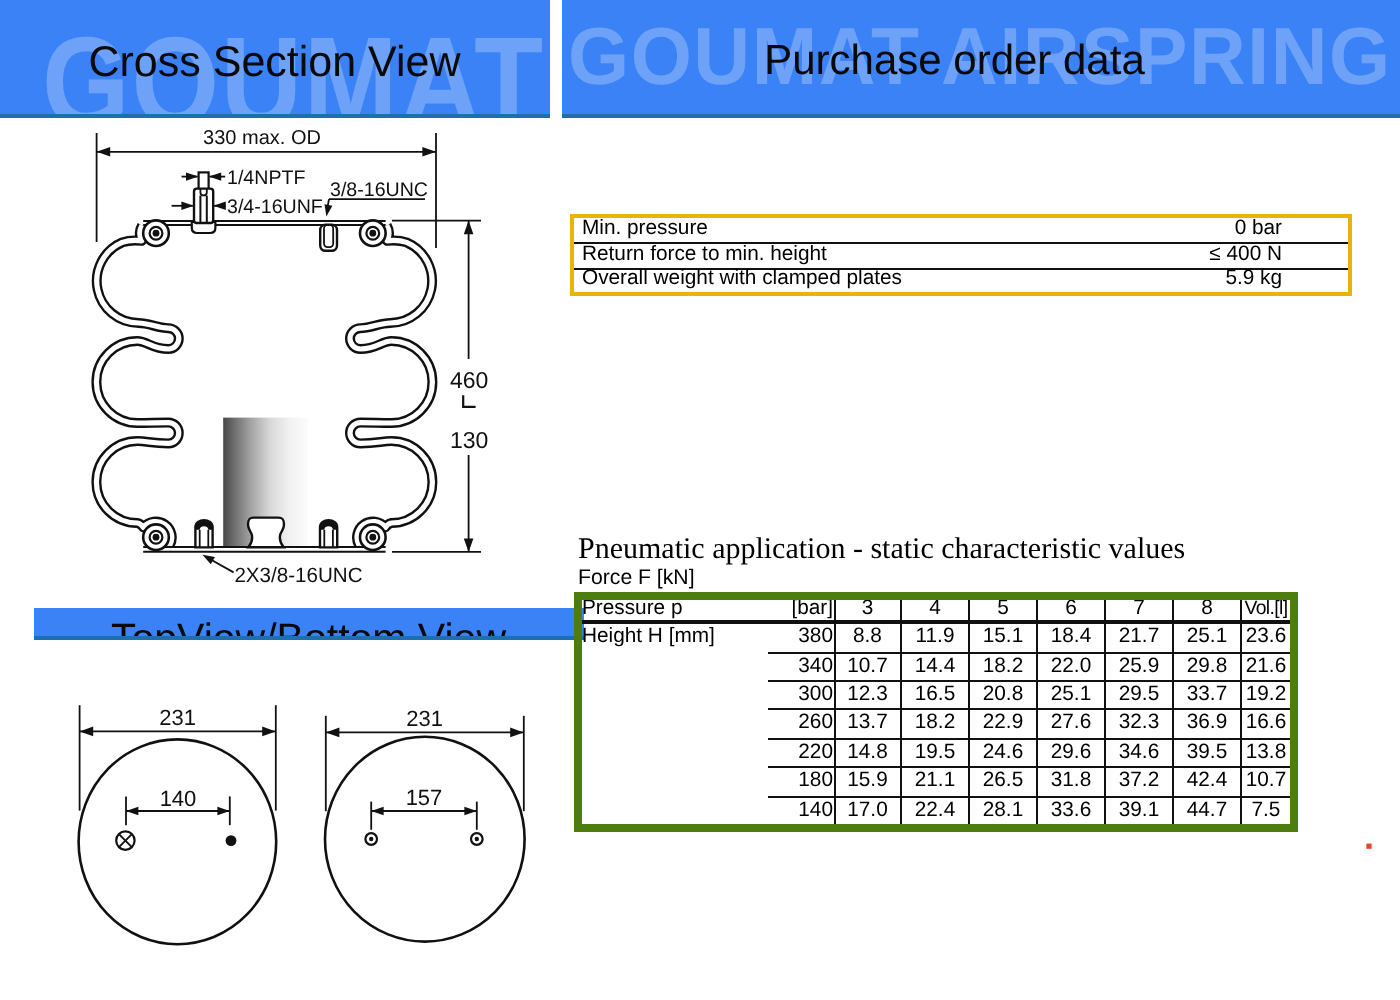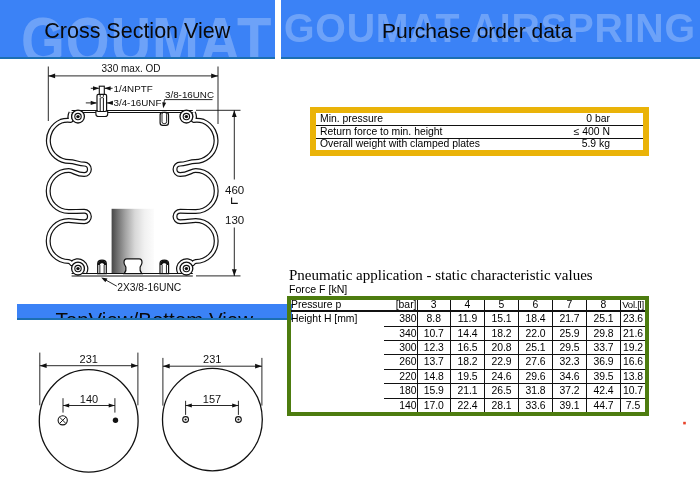--- a/index.html
+++ b/index.html
@@ -16,22 +16,22 @@
   #bar-cross .wm { left:21px; top:4px; font-size:64px; letter-spacing:1px; transform:scaleX(0.88); }
   #bar-purchase { left:280.5px; top:0; width:419.5px; height:59px; }
   #bar-purchase .bar-title { top:18.5px; font-size:21px; padding-right:26px; }
   #bar-purchase .wm { left:3px; top:5px; font-size:40.5px; letter-spacing:0.8px; transform:scaleX(0.97); }
   #bar-views { left:17px; top:303.5px; width:274.5px; height:16px; }
   #bar-views .bar-title { top:4px; font-size:20.5px; }
 
   svg.drawing { position:absolute; left:0; top:0; pointer-events:none; }
   svg.drawing text { font-family:"Liberation Sans", sans-serif; }
 
-  .po-table { position:absolute; left:285px; top:106.5px; width:339px;
-              border:6px solid #eab308; font-size:10.4px; color:#000;margin-left:25px; }
+  .po-table { position:absolute; left:285px; top:106.5px; width:391px;
+              border:2px solid #eab308; font-size:10.4px; color:#000; }
   .po-row { display:flex; justify-content:space-between; align-items:center; height:12.6px;
             border-top:1px solid #111; line-height:12.4px; }
   .po-row:first-child { border-top:none; }
   .po-label { padding-left:4px; }
   .po-value { padding-right:33px; }
 
   .pneu-title { position:absolute; left:289px; top:266.5px; font-size:15px; color:#000;font-family:Liberation Serif, serif; }
   .force-label { position:absolute; left:289px; top:283px; font-size:10.6px; color:#000; }
   table.pneu { position:absolute; left:287px; top:295.5px; border-collapse:collapse;
                table-layout:fixed; width:359px; font-size:10.4px; color:#000;

